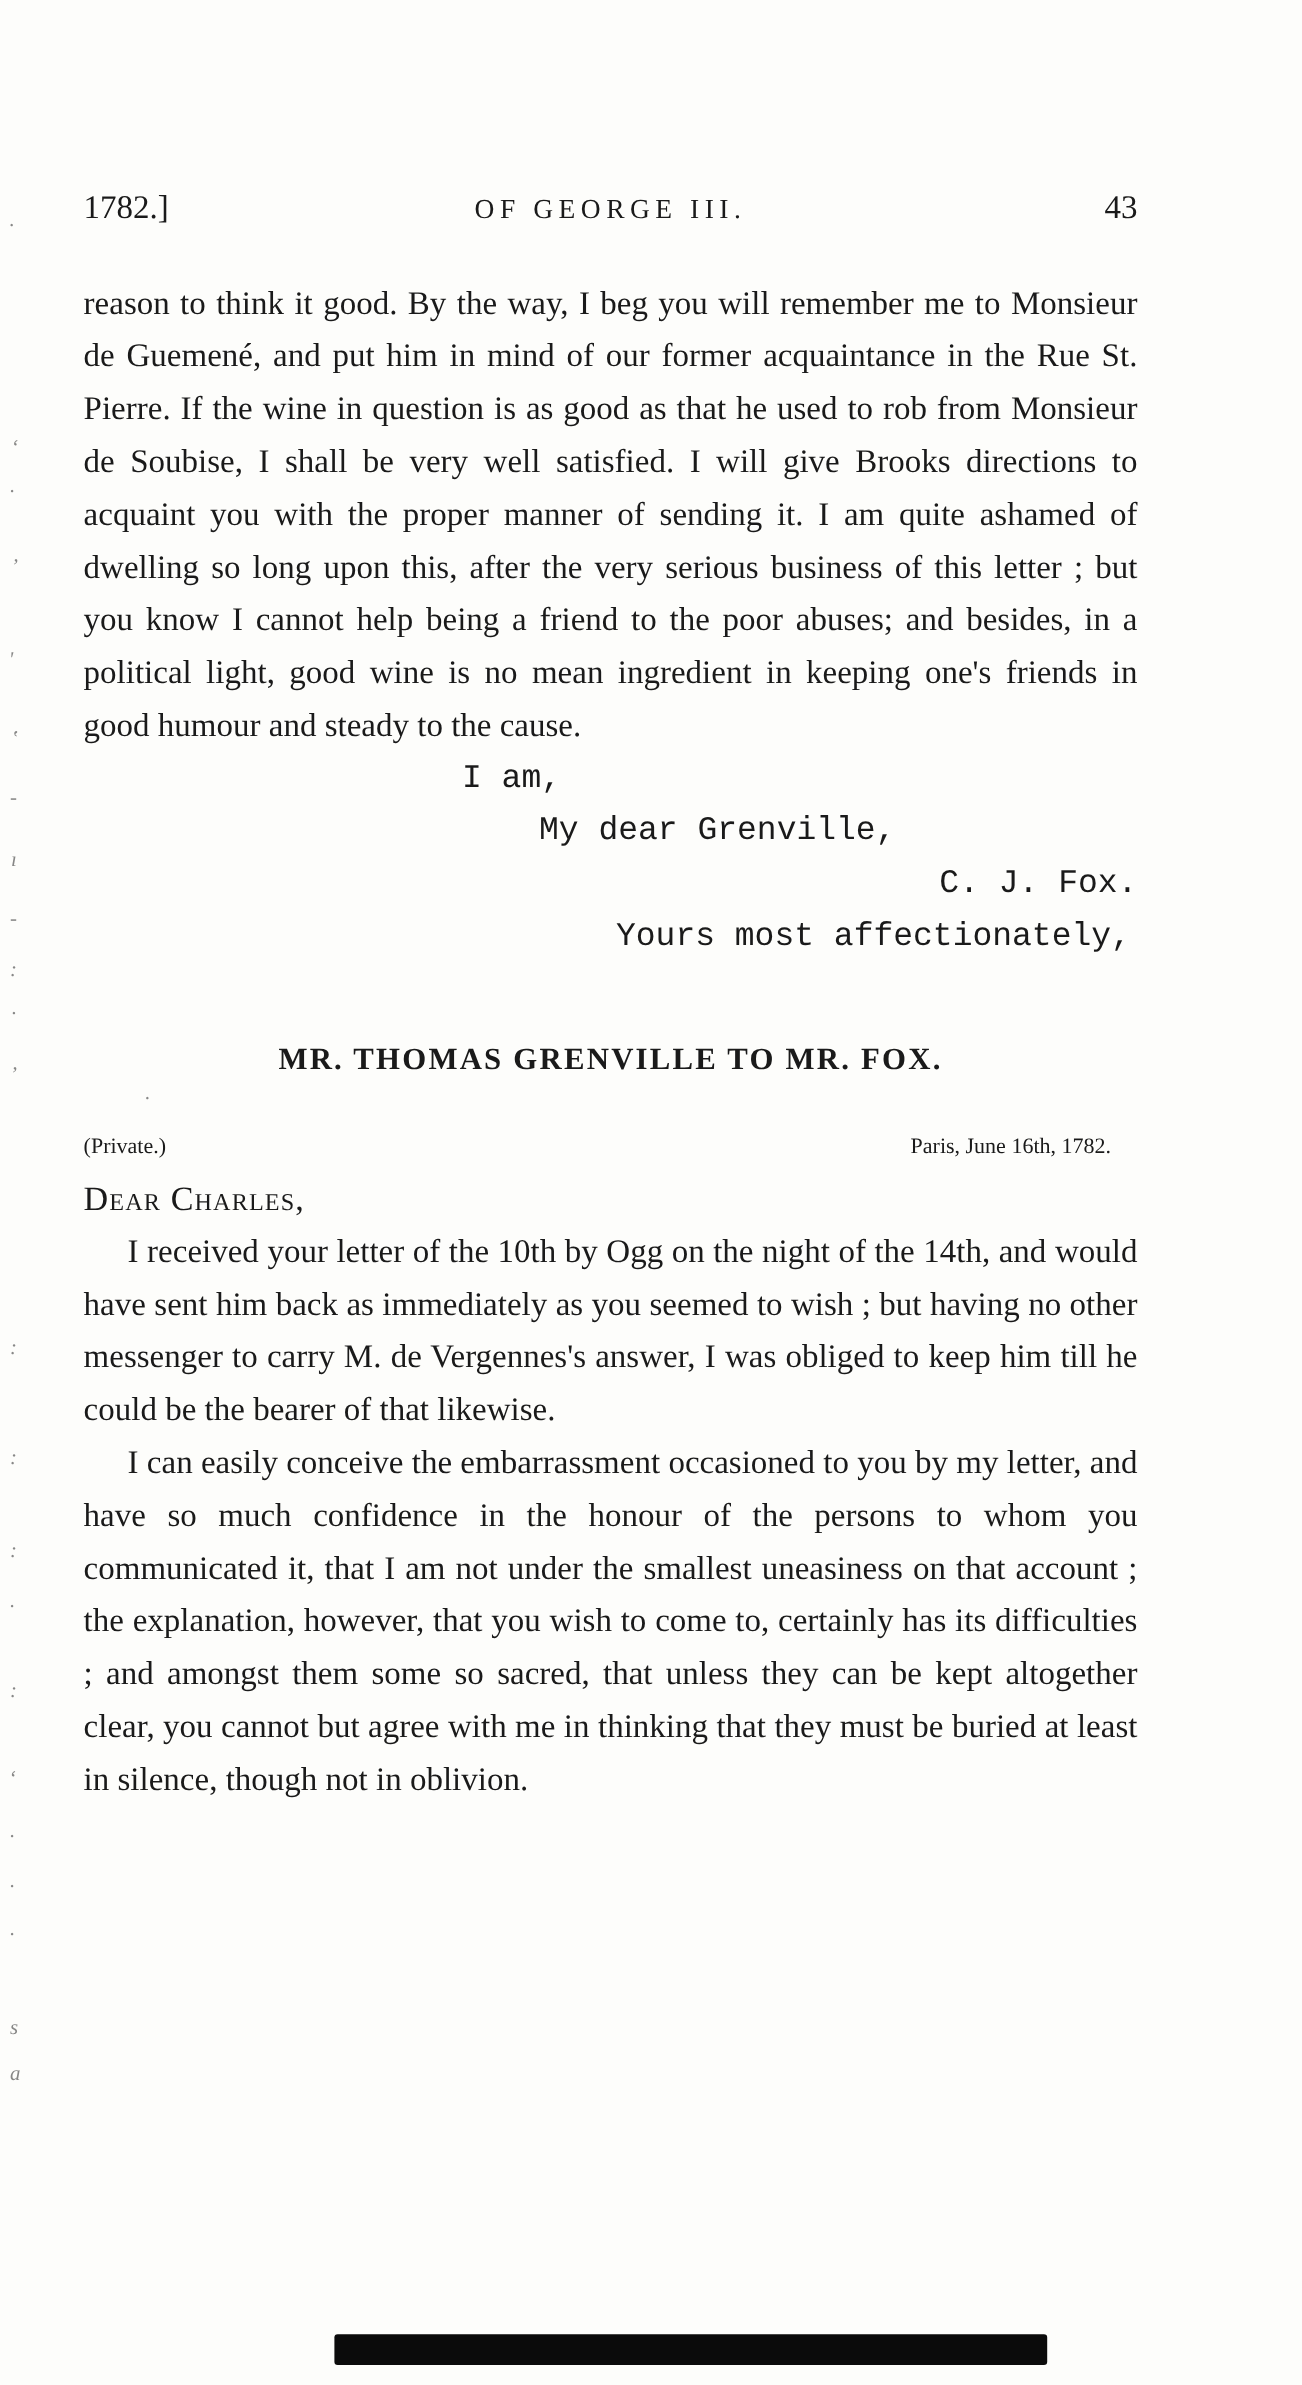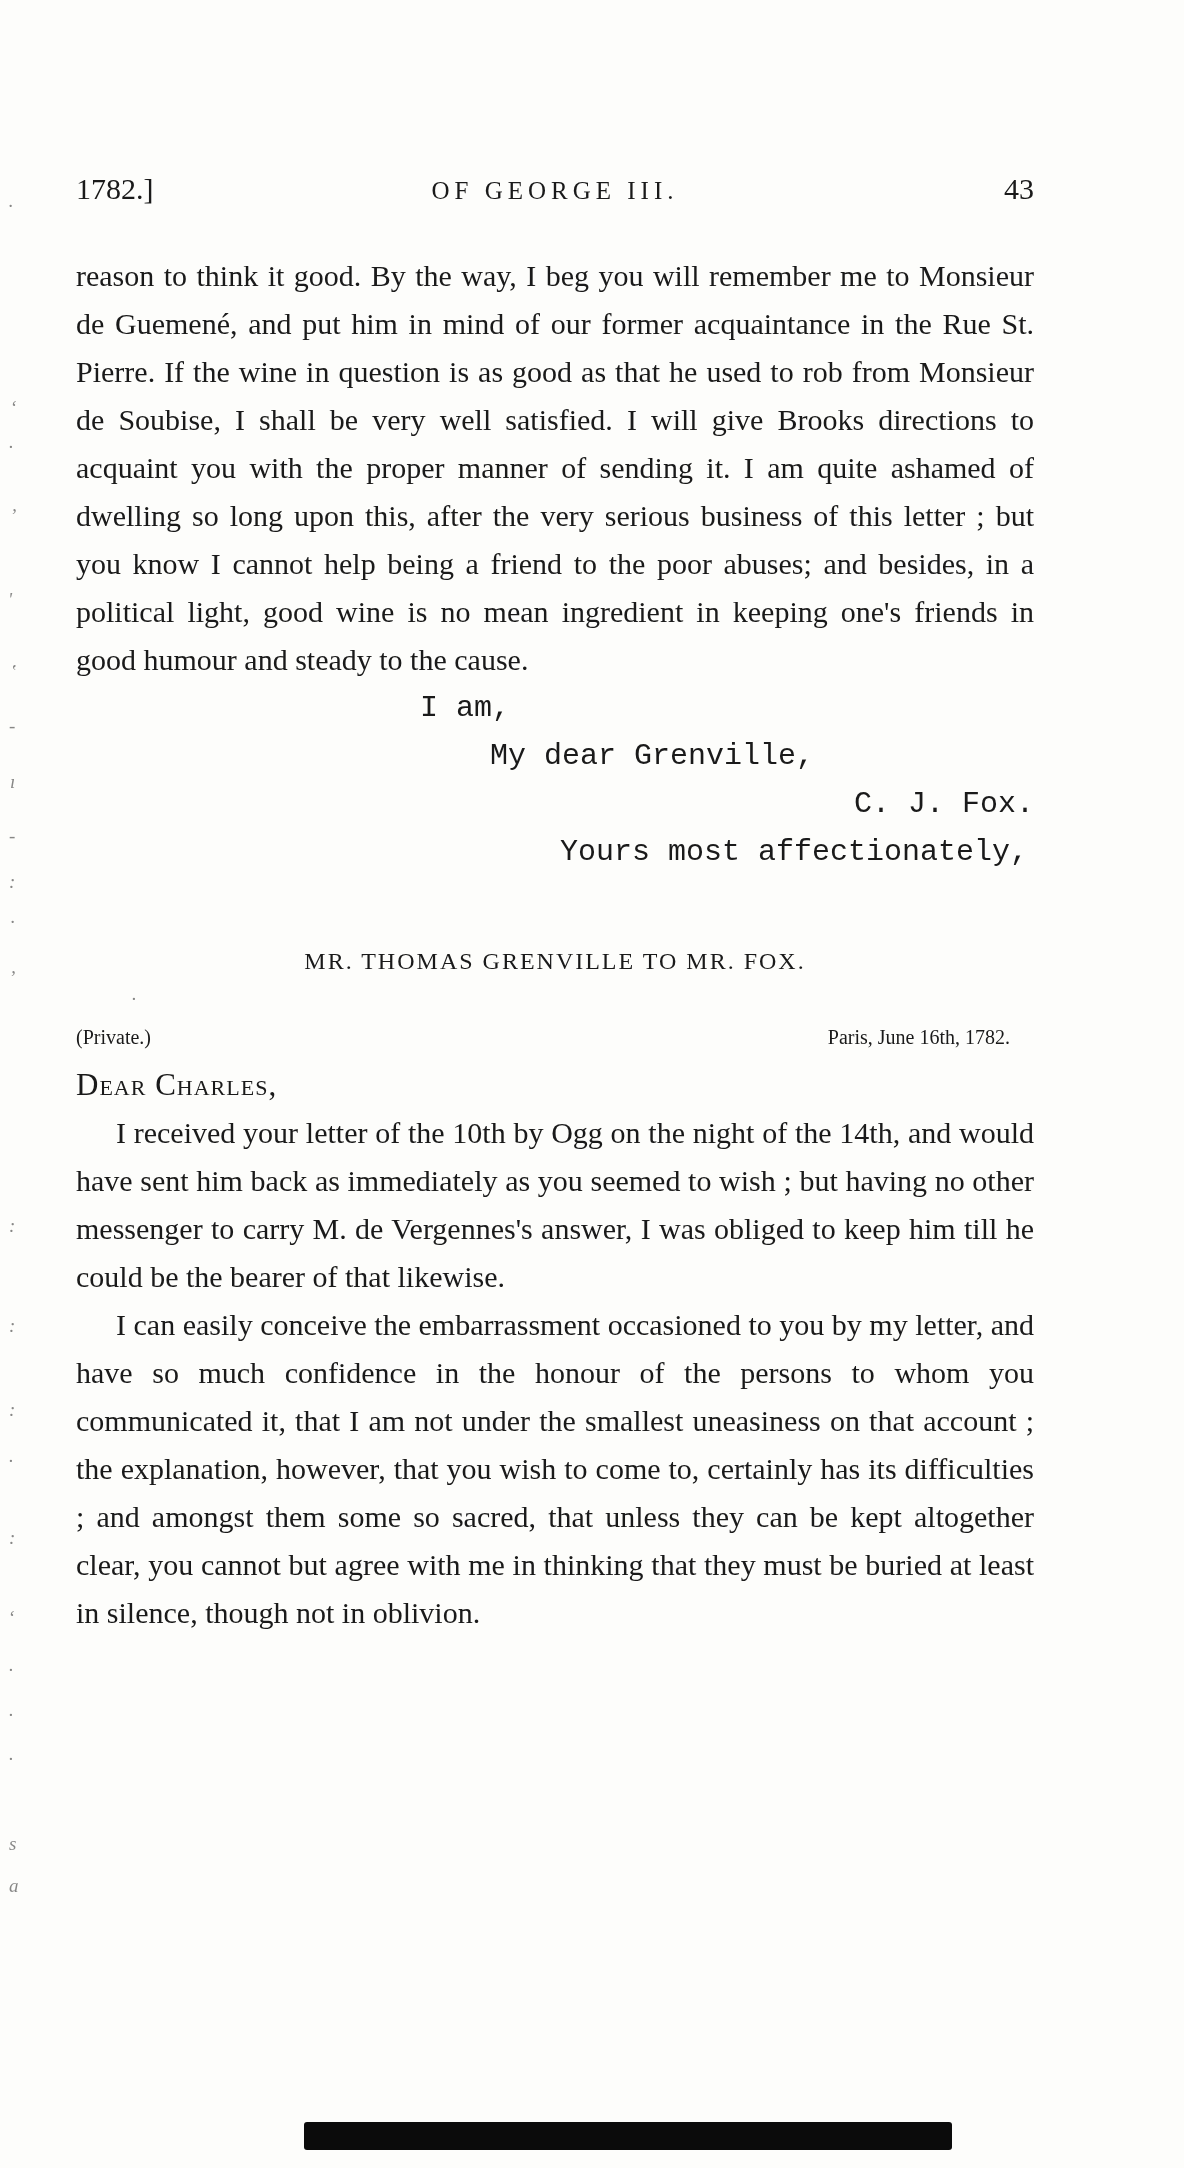--- a/index.html
+++ b/index.html
@@ -42,25 +42,25 @@
   .em { }
 
   .closing-line { font-size: 30px; line-height: 48px; font-family: Liberation Mono, monospace; }
   .closing-1 { margin-left: 344px; }
   .closing-2 { margin-left: 414px; }
   .closing-3 { margin-left: 484px; }
   .signature  { text-align: right; }
 
   .letter-heading {
     text-align: center;
-    font-size: 24px;
+    font-size: 28px;
     letter-spacing: 2px;
     margin-top: 72px;
     margin-bottom: 38px;
-    font-weight: normal;
+    font-weight: bold;
   }
   .meta-row {
     display: flex;
     justify-content: space-between;
     align-items: baseline;
     font-size: 20px;
     line-height: 48px;
   }
   .meta-row .dateline { padding-right: 24px; }
   .salutation {

